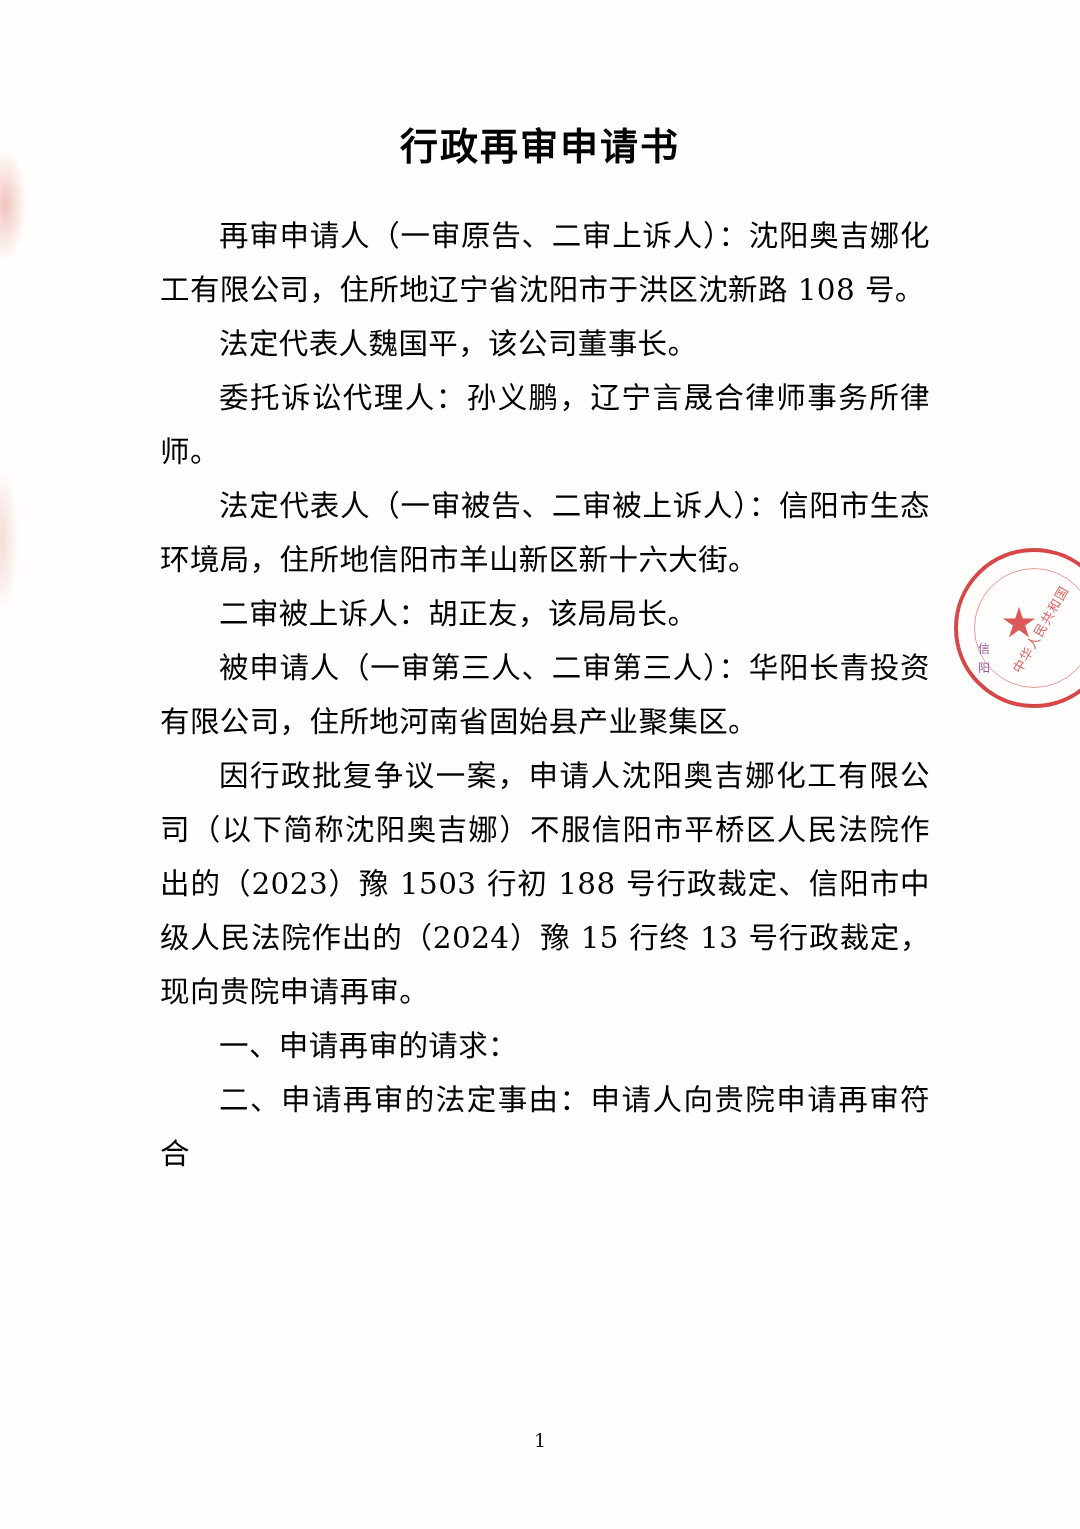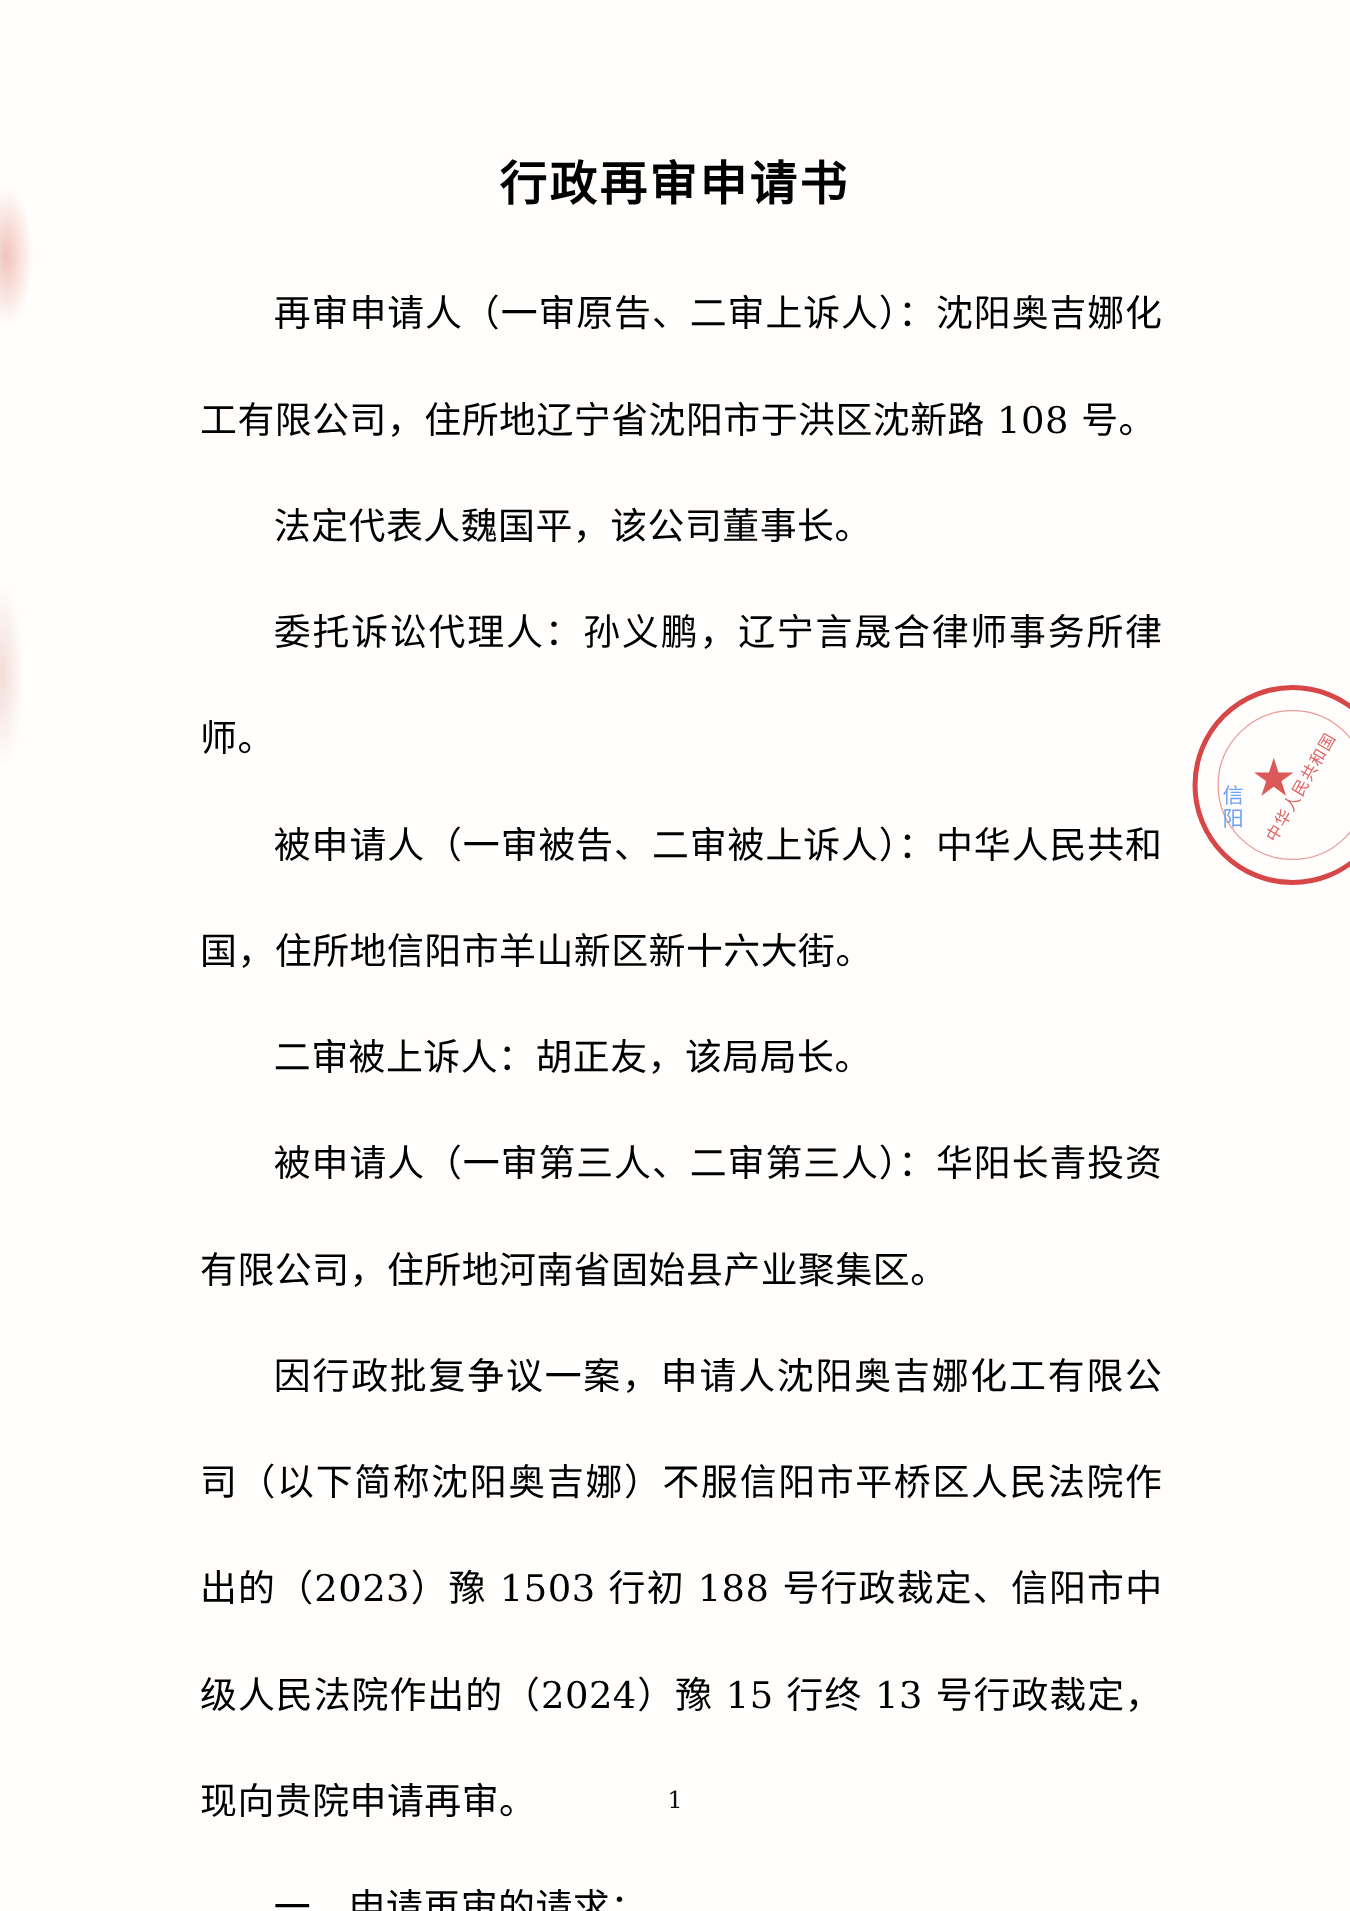--- a/index.html
+++ b/index.html
@@ -46,21 +46,21 @@
     margin: 12px;
     padding: 104px 0 26px 0;
     font-family: "DejaVu Serif", "Liberation Serif", serif;
   }
 
   .body-text {
     padding: 0 150px 0 160px;
   }
   .para {
     font-size: 29.5px;
-    line-height: 85px;
+    line-height: 54px;
     text-align: justify;
     text-justify: inter-ideograph;
     margin: 0;
     letter-spacing: 0.4px;
   }
   .para.indent {
     text-indent: 2em;
   }
   .para.noindent {
     text-indent: 0;
@@ -113,23 +113,23 @@
   .seal-arc span {
     position: absolute;
     left: 50%;
     top: 50%;
     transform-origin: 0 0;
     white-space: nowrap;
   }
   .seal-text-vert {
     position: absolute;
     left: 20px;
-    top: 76px;
-    color: #3b82f6;
-    font-size: 17px;
+    top: 88px;
+    color: #701a75;
+    font-size: 12px;
     line-height: 19px;
     width: 22px;
     opacity: 0.9;
   }
 
   .page-number {
     position: absolute;
     bottom: 78px;
     left: 0;
     width: 100%;
@@ -146,21 +146,21 @@
 
   <div class="scan-smudge-left"></div>
   <div class="scan-smudge-left2"></div>
 
   <h1 class="doc-title">行政再审申请书</h1>
 
   <div class="body-text">
     <p class="para indent">再审申请人（一审原告、二审上诉人）：沈阳奥吉娜化工有限公司，住所地辽宁省沈阳市于洪区沈新路 108 号。</p>
     <p class="para indent">法定代表人魏国平，该公司董事长。</p>
     <p class="para indent">委托诉讼代理人：孙义鹏，辽宁言晟合律师事务所律师。</p>
-    <p class="para indent">被申请人（一审被告、二审被上诉人）：中华人民共和国，住所地信阳市羊山新区新十六大街。</p>
+    <p class="para indent">法定代表人（一审被告、二审被上诉人）：信阳市生态环境局，住所地信阳市羊山新区新十六大街。</p>
     <p class="para indent">二审被上诉人：胡正友，该局局长。</p>
     <p class="para indent">被申请人（一审第三人、二审第三人）：华阳长青投资有限公司，住所地河南省固始县产业聚集区。</p>
     <p class="para indent">因行政批复争议一案，申请人沈阳奥吉娜化工有限公司（以下简称沈阳奥吉娜）不服信阳市平桥区人民法院作出的（2023）豫 1503 行初 188 号行政裁定、信阳市中级人民法院作出的（2024）豫 15 行终 13 号行政裁定，现向贵院申请再审。</p>
     <p class="para indent">一、申请再审的请求：</p>
     <p class="para indent">二、申请再审的法定事由：申请人向贵院申请再审符合</p>
   </div>
 
   <div class="seal">
     <div class="seal-star">★</div>
     <div class="seal-arc">

